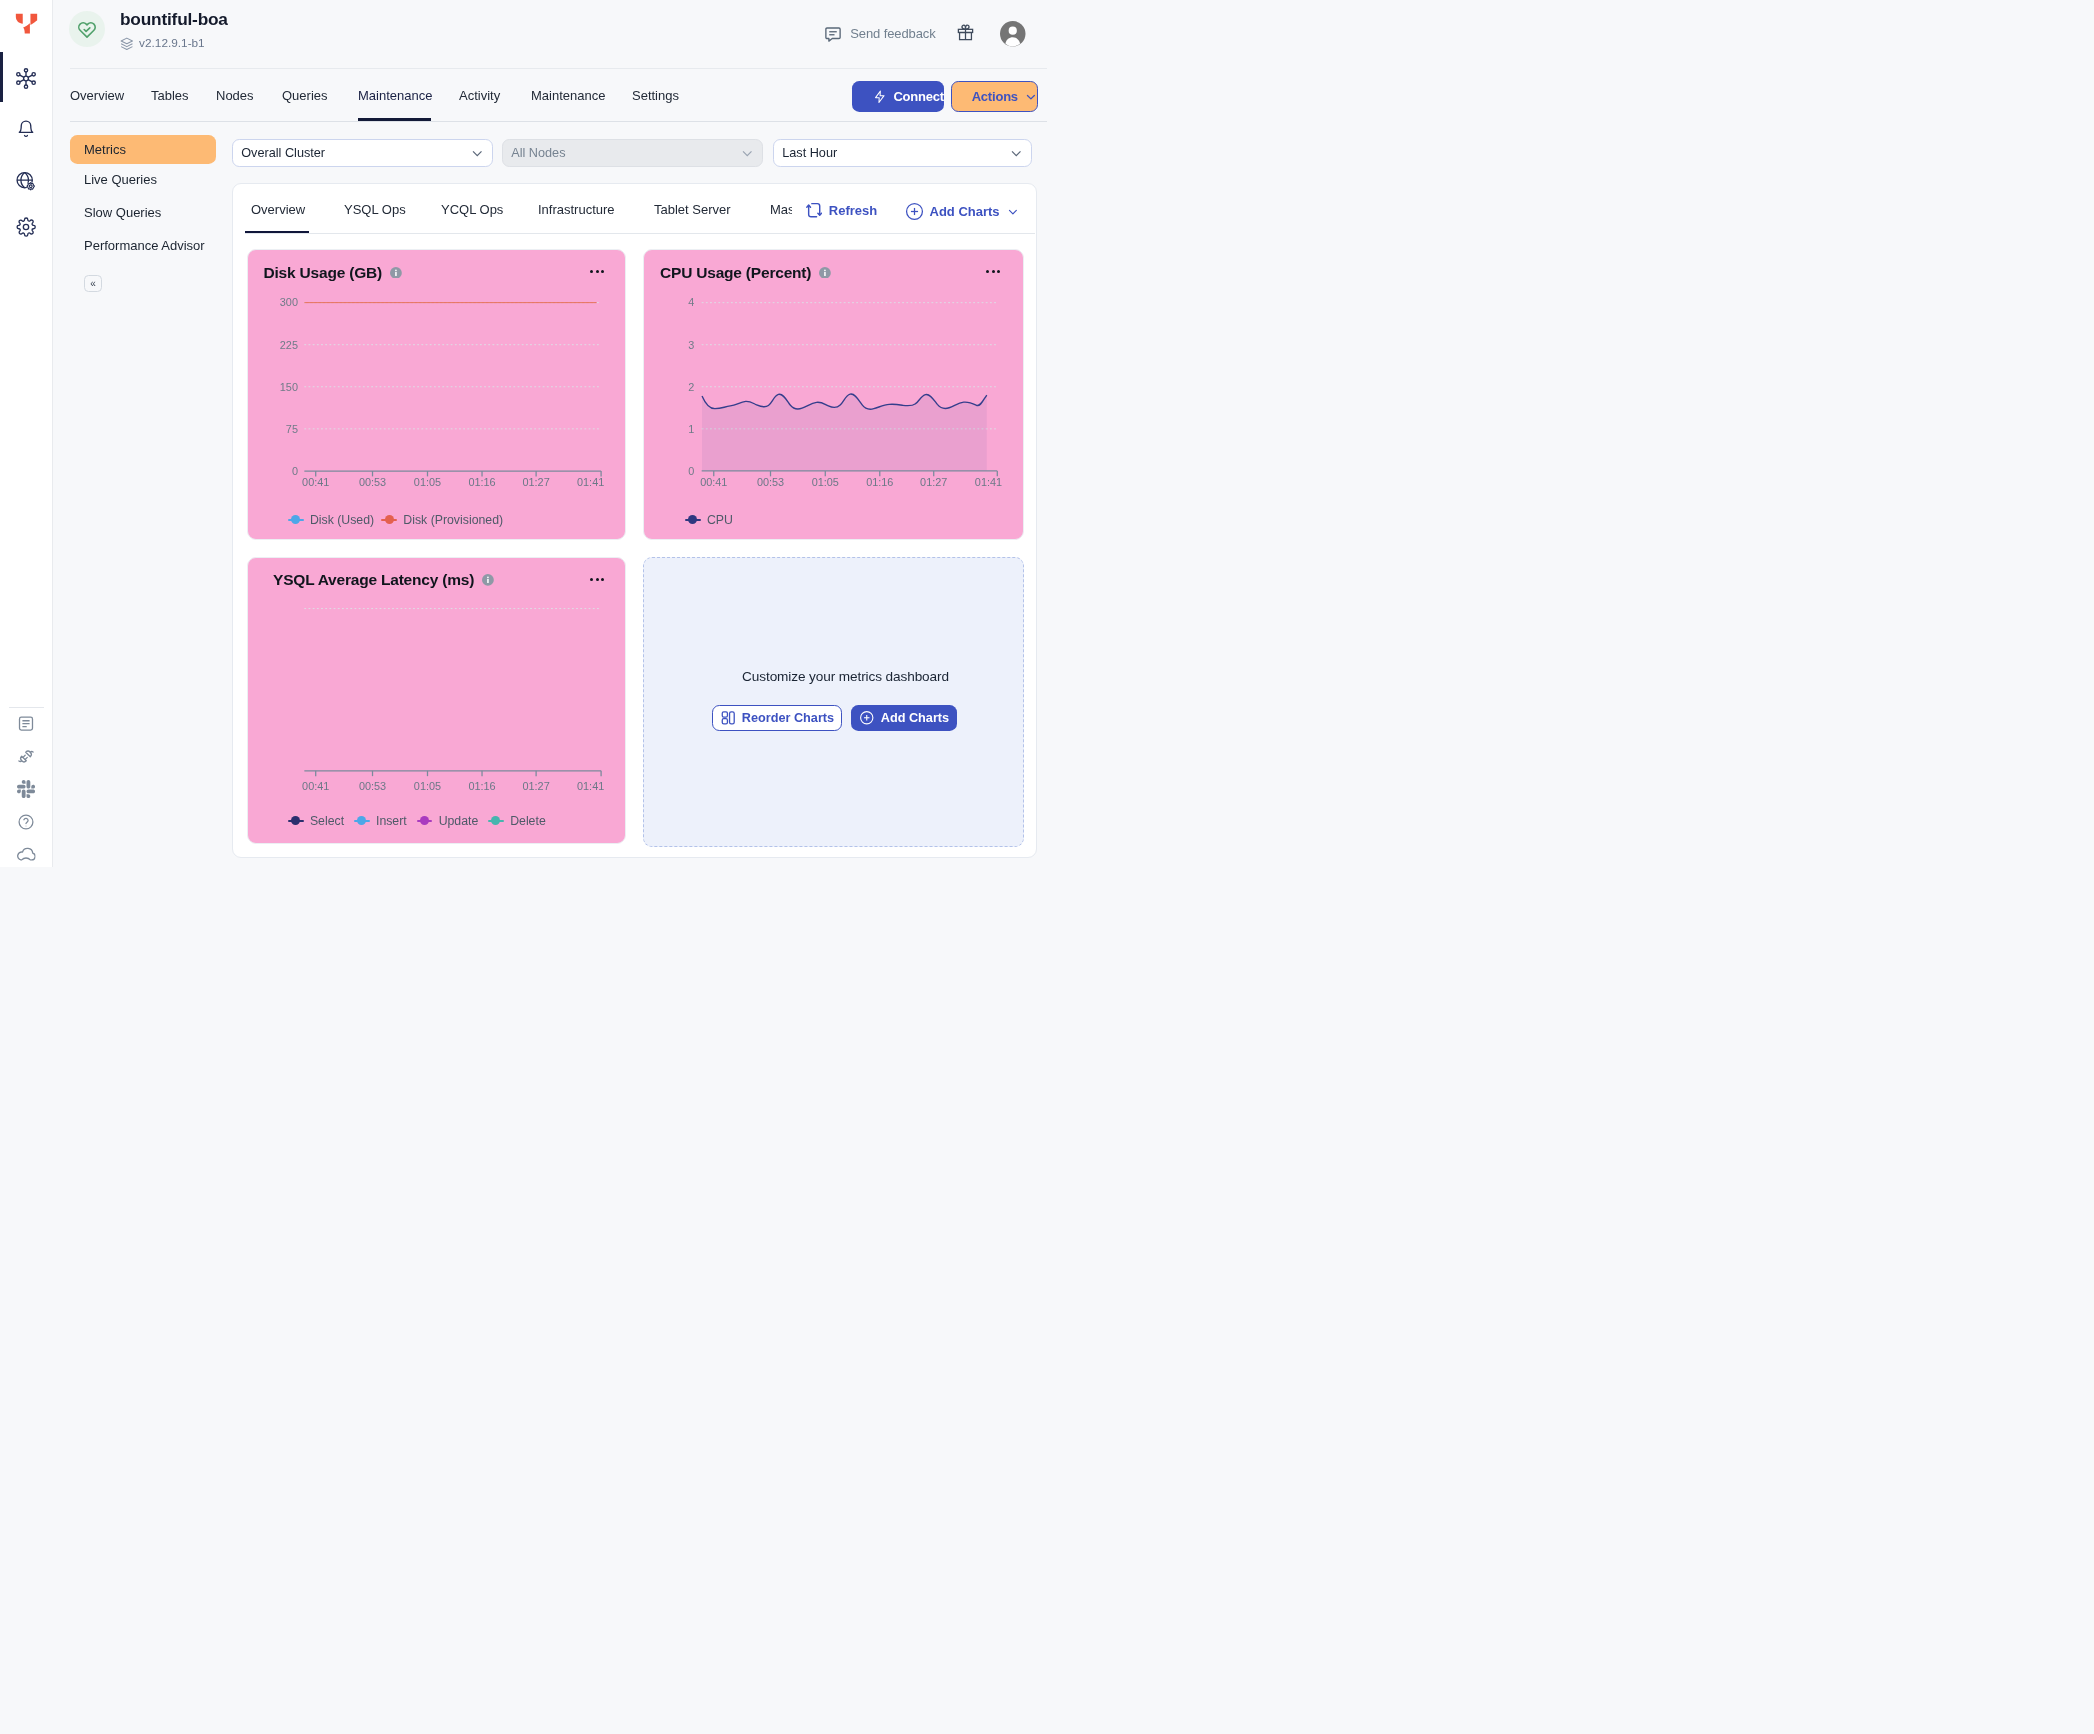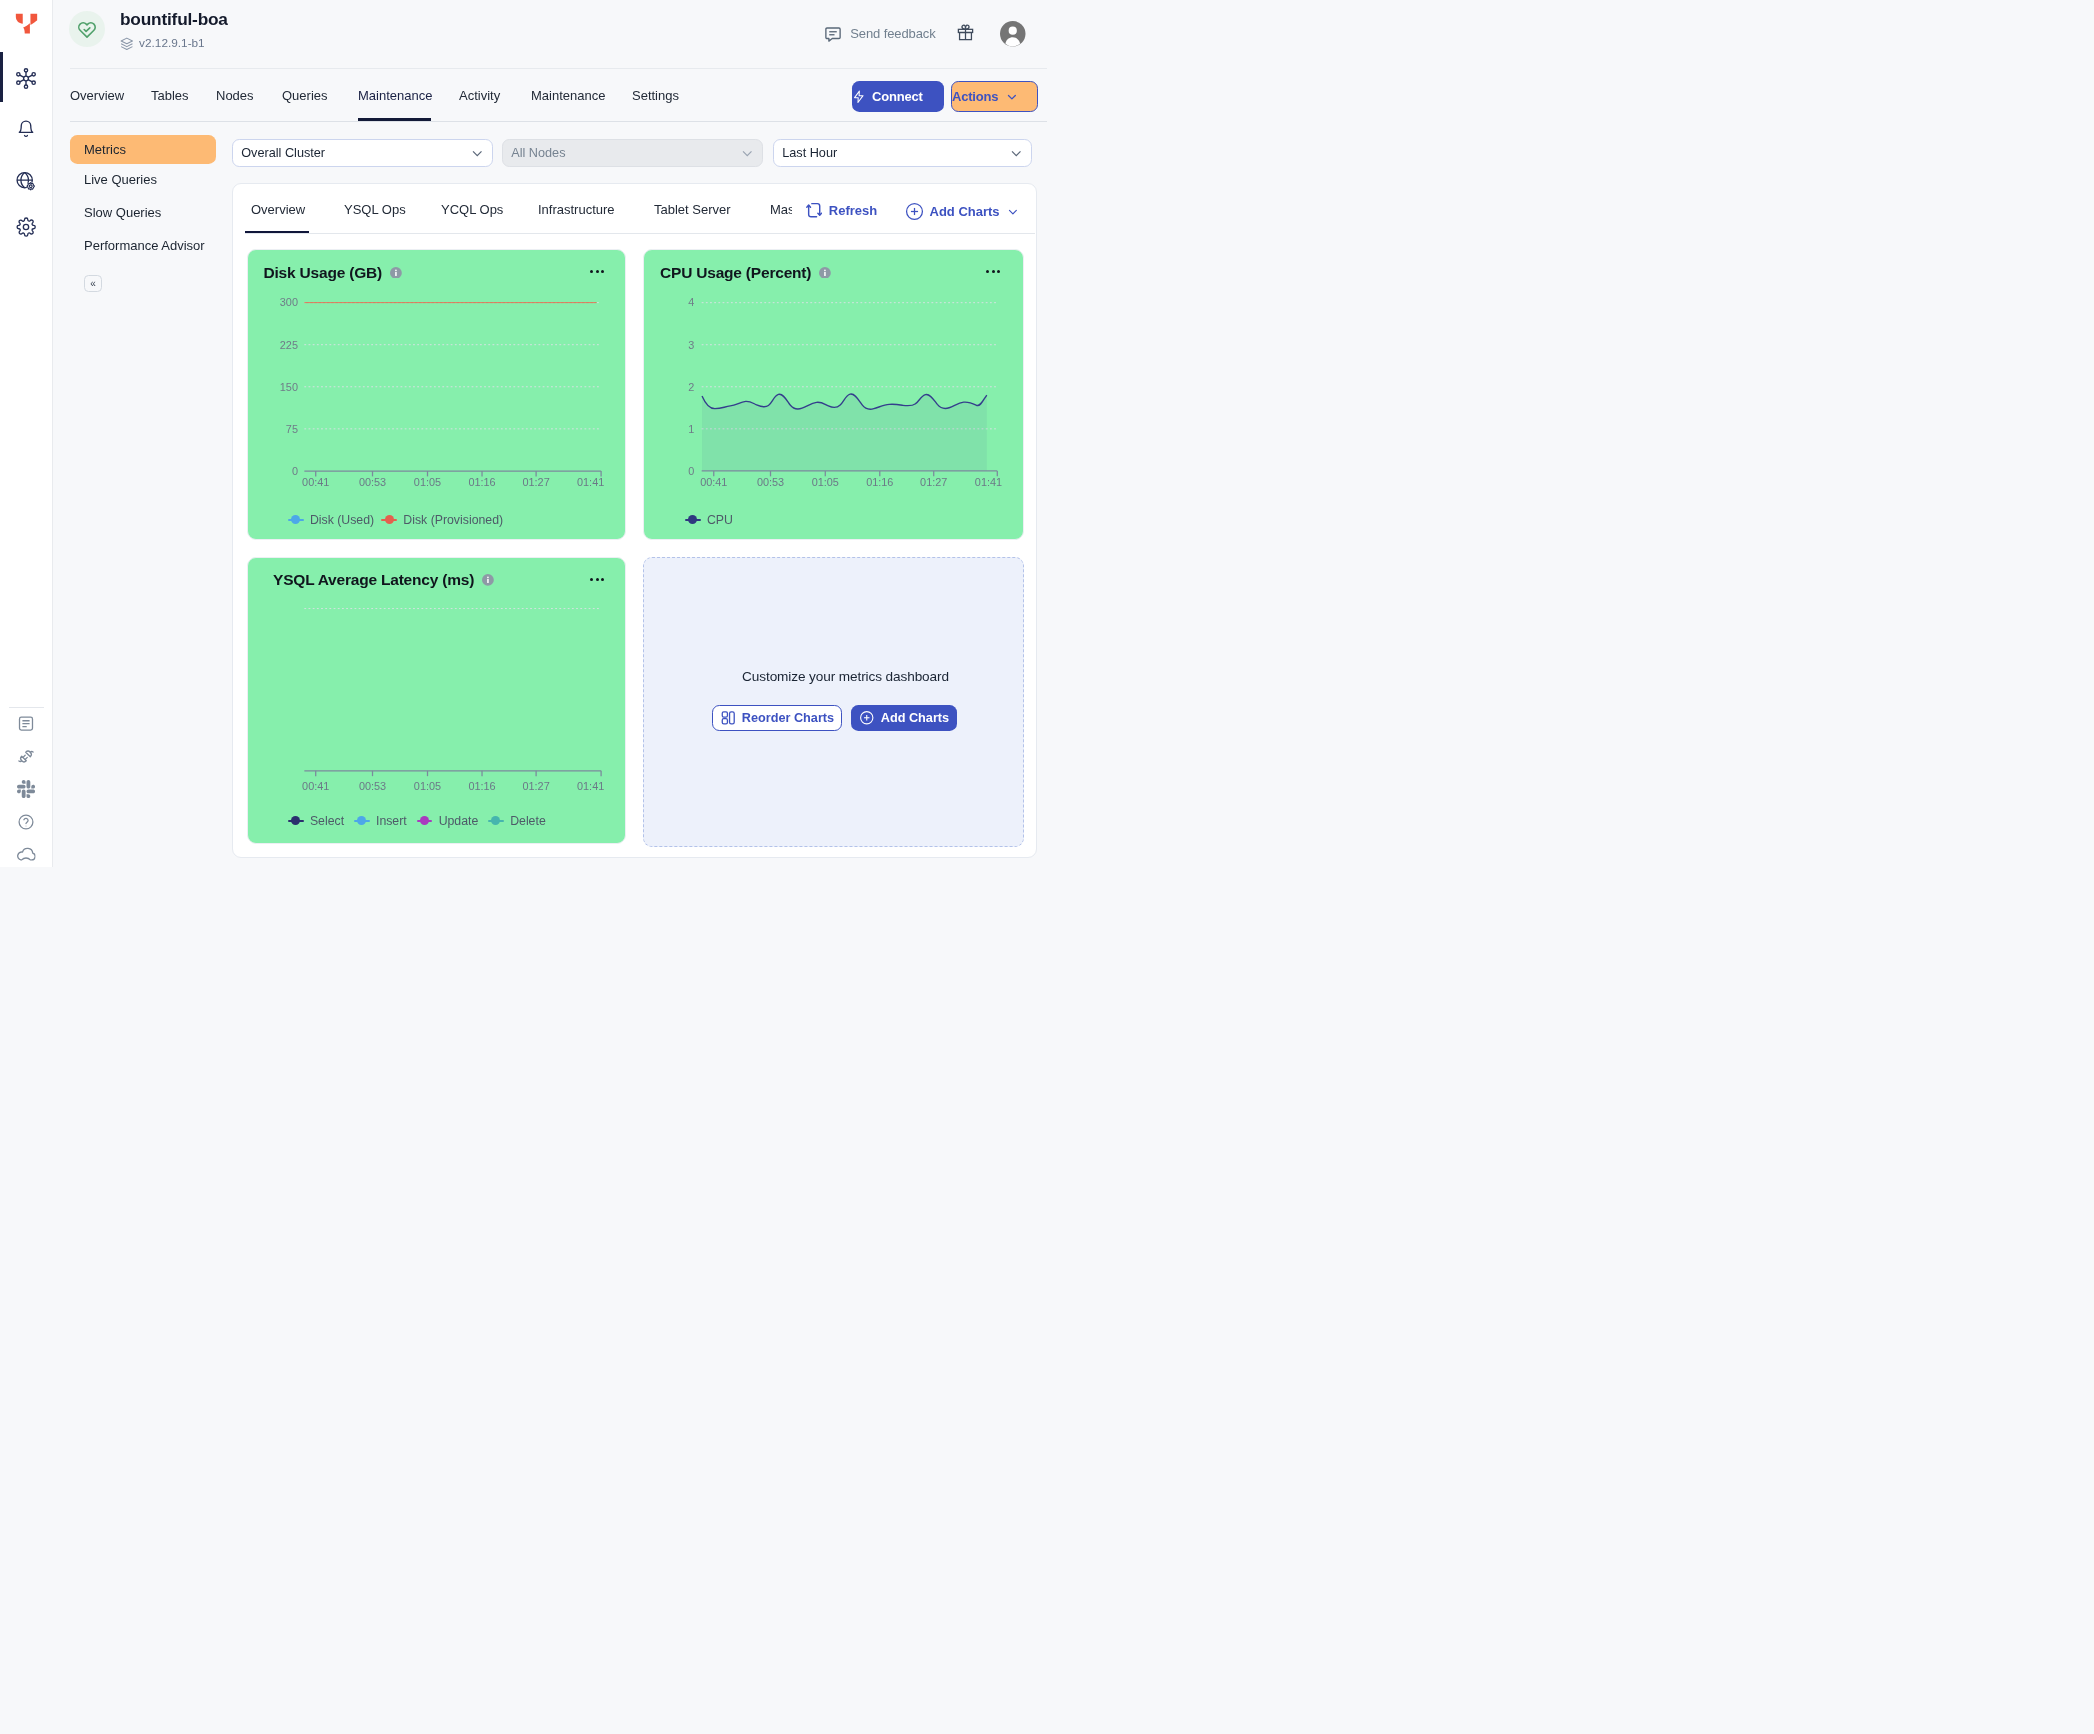--- a/index.html
+++ b/index.html
@@ -13,36 +13,36 @@
   
   #heartwrap { position:absolute; left:69px; top:11px; width:36px; height:36px; border-radius:50%; background:#e9f3ed; }
   #clustertitle { position:absolute; left:120px; top:9px; font-size:17.3px; font-weight:bold; color:#141a2b; letter-spacing:-0.2px; }
   #version { position:absolute; left:120px; top:36px; color:#69768c; font-size:11.8px; }
   #feedback { position:absolute; left:824px; top:24.5px; color:#72808f; font-size:13px; letter-spacing:-0.1px; }
   #hdivider { position:absolute; left:70px; top:68px; right:0; height:0.9px; background:#e7eaee; }
   
   .navtab { position:absolute; top:88px; font-size:13px; color:#222a37; }
   #perf-underline { position:absolute; left:358px; top:118px; width:73px; height:3.6px; background:#131a38; }
   #ndivider { position:absolute; left:70px; top:121px; right:0; height:0.9px; background:#dde1e7; }
-  .btn { position:absolute; top:81px; height:31px; border-radius:7.3px; font-size:13px; font-weight:bold; display:flex; align-items:center; justify-content:flex-start; letter-spacing:-0.2px; }
+  .btn { position:absolute; top:81px; height:31px; border-radius:7.3px; font-size:13px; font-weight:bold; display:flex; align-items:center; justify-content:flex-end; letter-spacing:-0.2px; }
   #connect { left:852px; width:92px; background:#3d52c1; color:#fff; gap:6.4px; }
   #actions { left:951px; width:87px; background:#fdba74; border:1.4px solid #3d52c1; color:#3d52c1; gap:7.3px; }
   
   .menuitem { position:absolute; left:70px; width:146px; height:29px; border-radius:7.3px; font-size:13px; color:#1b2430; display:flex; align-items:center; padding-left:14px; }
   #mi-metrics { top:135px; background:#fdba74; }
   #collapse { position:absolute; left:84px; top:275px; width:18px; height:17.3px; border:0.9px solid #d3d9e0; border-radius:4.5px; color:#3c4654; font-size:10px; display:flex; align-items:center; justify-content:center; background:transparent; }
   
   .sel { position:absolute; top:139px; height:28px; border-radius:7.3px; background:#fff; border:0.9px solid #ccd5ee; font-size:12.7px; color:#1a2433; display:flex; align-items:center; padding-left:8.2px; }
   .sel .chev { position:absolute; right:7.3px; }
   
   #card { position:absolute; left:232px; top:183px; width:805px; height:675px; background:#fff; border:0.9px solid #e6eaf0; border-radius:9px; }
   .cardtab { position:absolute; top:202px; font-size:13px; color:#222a37; }
   #ovl-underline { position:absolute; left:245px; top:231px; width:64px; height:3px; background:#10163a; }
   #cdivider { position:absolute; left:245px; top:233px; width:790px; height:0.9px; background:#e3e7ec; }
-  .tile { position:absolute; background:#86efac; border:0.9px solid #eceff3; border-radius:9px; }
+  .tile { position:absolute; background:#f9a8d4; border:0.9px solid #eceff3; border-radius:9px; }
   .tiletitle { position:absolute; font-size:15.5px; font-weight:bold; color:#10151d; letter-spacing:-0.2px; }
   .dots { position:absolute; display:flex; gap:2.3px; }
   .dots span { width:3.3px; height:3.3px; border-radius:50%; background:#10151d; }
   .legend { position:absolute; display:flex; align-items:center; font-size:12.3px; color:#4e5a68; }
   .lmark { position:relative; width:15.5px; height:10px; margin-right:6.4px; }
   .lmark .bar { position:absolute; left:0; top:3.6px; width:15.5px; height:2.7px; border-radius:1.8px; }
   .lmark .dot { position:absolute; left:3.2px; top:0; width:9px; height:9px; border-radius:50%; }
   
   #customize { position:absolute; left:643px; top:557px; width:381px; height:290px; background:#edf1fb; border:1.4px dashed #b3c2e9; border-radius:9px; }
   #customize .msg { position:absolute; top:111px; width:100%; text-align:center; font-size:13.6px; color:#1a2433; letter-spacing:-0.1px;padding-left:24px; }

